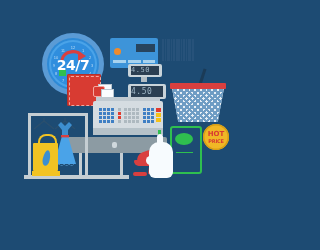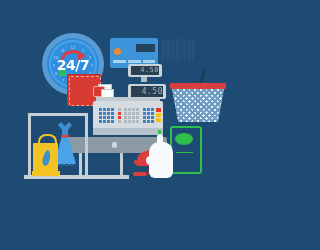--- a/index.html
+++ b/index.html
@@ -53,21 +53,21 @@
   
   .reg-screen2{left:128px;top:64px;width:34px;height:13px;background:#c9d4da;
       border-radius:2px;}
   .reg-screen2in{left:131px;top:66px;width:28px;height:9px;background:#2b3f52;}
   .reg-neck2{left:141px;top:76px;width:6px;height:6px;background:#b0bcc4;}
   .reg-screen1{left:128px;top:84px;width:38px;height:15px;background:#c9d4da;
       border-radius:2px;}
   .reg-screen1in{left:131px;top:86px;width:32px;height:11px;background:#2b3f52;}
   .reg-neck1{left:142px;top:98px;width:7px;height:7px;background:#b0bcc4;}
   .lcd{color:#9fb6c6;font-size:7px;font-family:"DejaVu Sans Mono",monospace;
-      letter-spacing:0.5px;text-align:right;}
+      letter-spacing:0.5px;text-align:left;}
 
   .reg-body{left:93px;top:101px;width:70px;height:32px;background:#d5dce1;
       border-radius:2px;}
   .reg-top{left:96px;top:97px;width:64px;height:6px;background:#c0cad1;}
   .reg-receipt{left:101px;top:89px;width:11px;height:11px;background:#fbfdff;
       border:1px solid #b9c6cf;}
   .reg-drawer{left:93px;top:128px;width:70px;height:7px;background:#b6c2c9;}
   .keypad{position:absolute;display:grid;gap:1px;}
   .key{width:3px;height:3px;background:#3f7fc4;}
   .key.grey{background:#aeb9c0;}
@@ -323,15 +323,19 @@
   <div class="abs shoe-base"></div>
 
   <div class="abs pay-frame"></div>
   <div class="abs pay-oval"></div>
   <div class="abs pay-line"></div>
   <div class="abs hand-green"></div>
   <div class="abs hand-f"></div>
   <div class="abs hand-thumb"></div>
   <div class="abs hand"></div>
 
+  <div class="abs badge">
+    <span class="badge-t badge-hot">HOT</span>
+    <span class="badge-t badge-price">PRICE</span>
+  </div>
 
 
 </div>
 
 </body></html>

